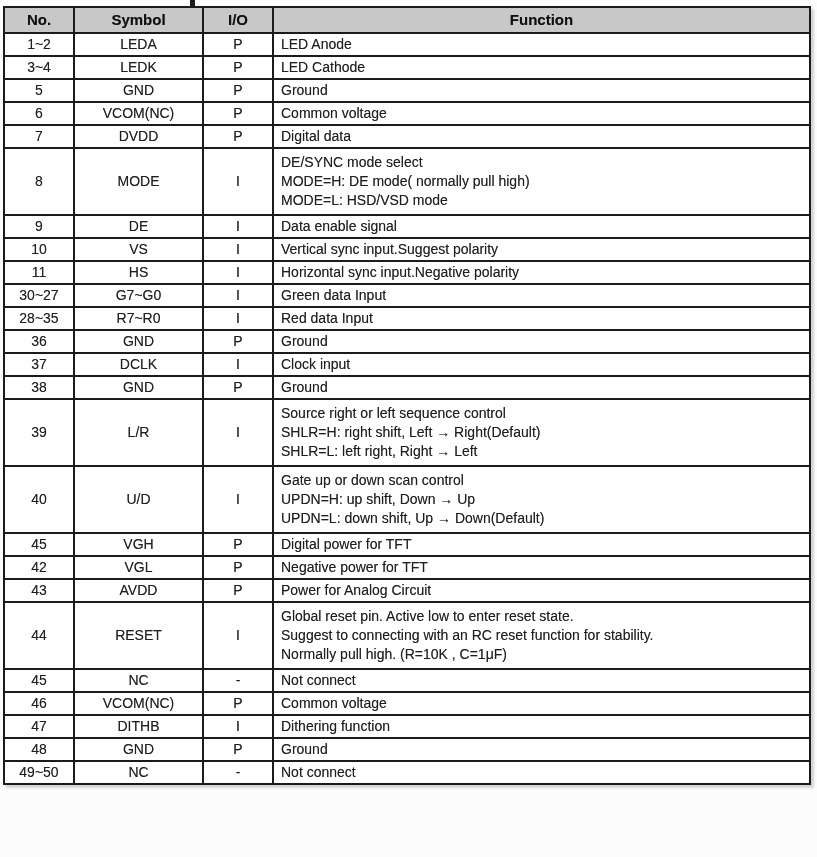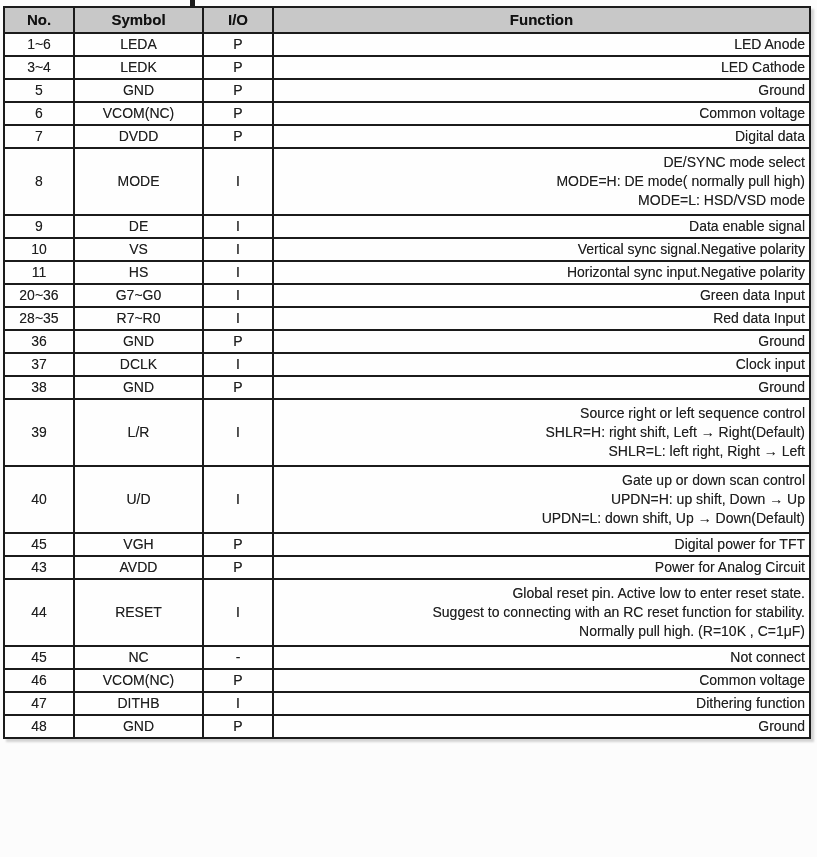--- a/index.html
+++ b/index.html
@@ -54,21 +54,21 @@
     padding: 1px 0;
     vertical-align: middle;
     background: #fefefe;
   }
   .pin-table td.no,
   .pin-table td.symbol,
   .pin-table td.io {
     text-align: center;
   }
   .pin-table td.function {
-    text-align: right;
+    text-align: left;
     padding-left: 7px;
     padding-right: 4px;
   }
   .pin-table tr.multi td {
     padding-top: 4px;
     padding-bottom: 4px;
   }
 </style>
 </head>
 <body>
@@ -85,21 +85,21 @@
     <thead>
       <tr id="head-row">
           <th>No.</th>
           <th>Symbol</th>
           <th>I/O</th>
           <th>Function</th>
         </tr>
     </thead>
     <tbody id="table-body">
         <tr>
-          <td class="no">1~6</td>
+          <td class="no">1~2</td>
           <td class="symbol">LEDA</td>
           <td class="io">P</td>
           <td class="function">
             <div>LED Anode</div>
           </td>
         </tr>
         <tr>
           <td class="no">3~4</td>
           <td class="symbol">LEDK</td>
           <td class="io">P</td>
@@ -147,33 +147,33 @@
           <td class="io">I</td>
           <td class="function">
             <div>Data enable signal</div>
           </td>
         </tr>
         <tr>
           <td class="no">10</td>
           <td class="symbol">VS</td>
           <td class="io">I</td>
           <td class="function">
-            <div>Vertical sync signal.Negative polarity</div>
+            <div>Vertical sync input.Suggest polarity</div>
           </td>
         </tr>
         <tr>
           <td class="no">11</td>
           <td class="symbol">HS</td>
           <td class="io">I</td>
           <td class="function">
             <div>Horizontal sync input.Negative polarity</div>
           </td>
         </tr>
         <tr>
-          <td class="no">20~36</td>
+          <td class="no">30~27</td>
           <td class="symbol">G7~G0</td>
           <td class="io">I</td>
           <td class="function">
             <div>Green data Input</div>
           </td>
         </tr>
         <tr>
           <td class="no">28~35</td>
           <td class="symbol">R7~R0</td>
           <td class="io">I</td>
@@ -227,20 +227,28 @@
         </tr>
         <tr>
           <td class="no">45</td>
           <td class="symbol">VGH</td>
           <td class="io">P</td>
           <td class="function">
             <div>Digital power for TFT</div>
           </td>
         </tr>
         <tr>
+          <td class="no">42</td>
+          <td class="symbol">VGL</td>
+          <td class="io">P</td>
+          <td class="function">
+            <div>Negative power for TFT</div>
+          </td>
+        </tr>
+        <tr>
           <td class="no">43</td>
           <td class="symbol">AVDD</td>
           <td class="io">P</td>
           <td class="function">
             <div>Power for Analog Circuit</div>
           </td>
         </tr>
         <tr class="multi">
           <td class="no">44</td>
           <td class="symbol">RESET</td>
@@ -274,17 +282,25 @@
           <td class="function">
             <div>Dithering function</div>
           </td>
         </tr>
         <tr>
           <td class="no">48</td>
           <td class="symbol">GND</td>
           <td class="io">P</td>
           <td class="function">
             <div>Ground</div>
+          </td>
+        </tr>
+        <tr>
+          <td class="no">49~50</td>
+          <td class="symbol">NC</td>
+          <td class="io">-</td>
+          <td class="function">
+            <div>Not connect</div>
           </td>
         </tr>
       </tbody>
   </table>
 </div>
 
 </body></html>

